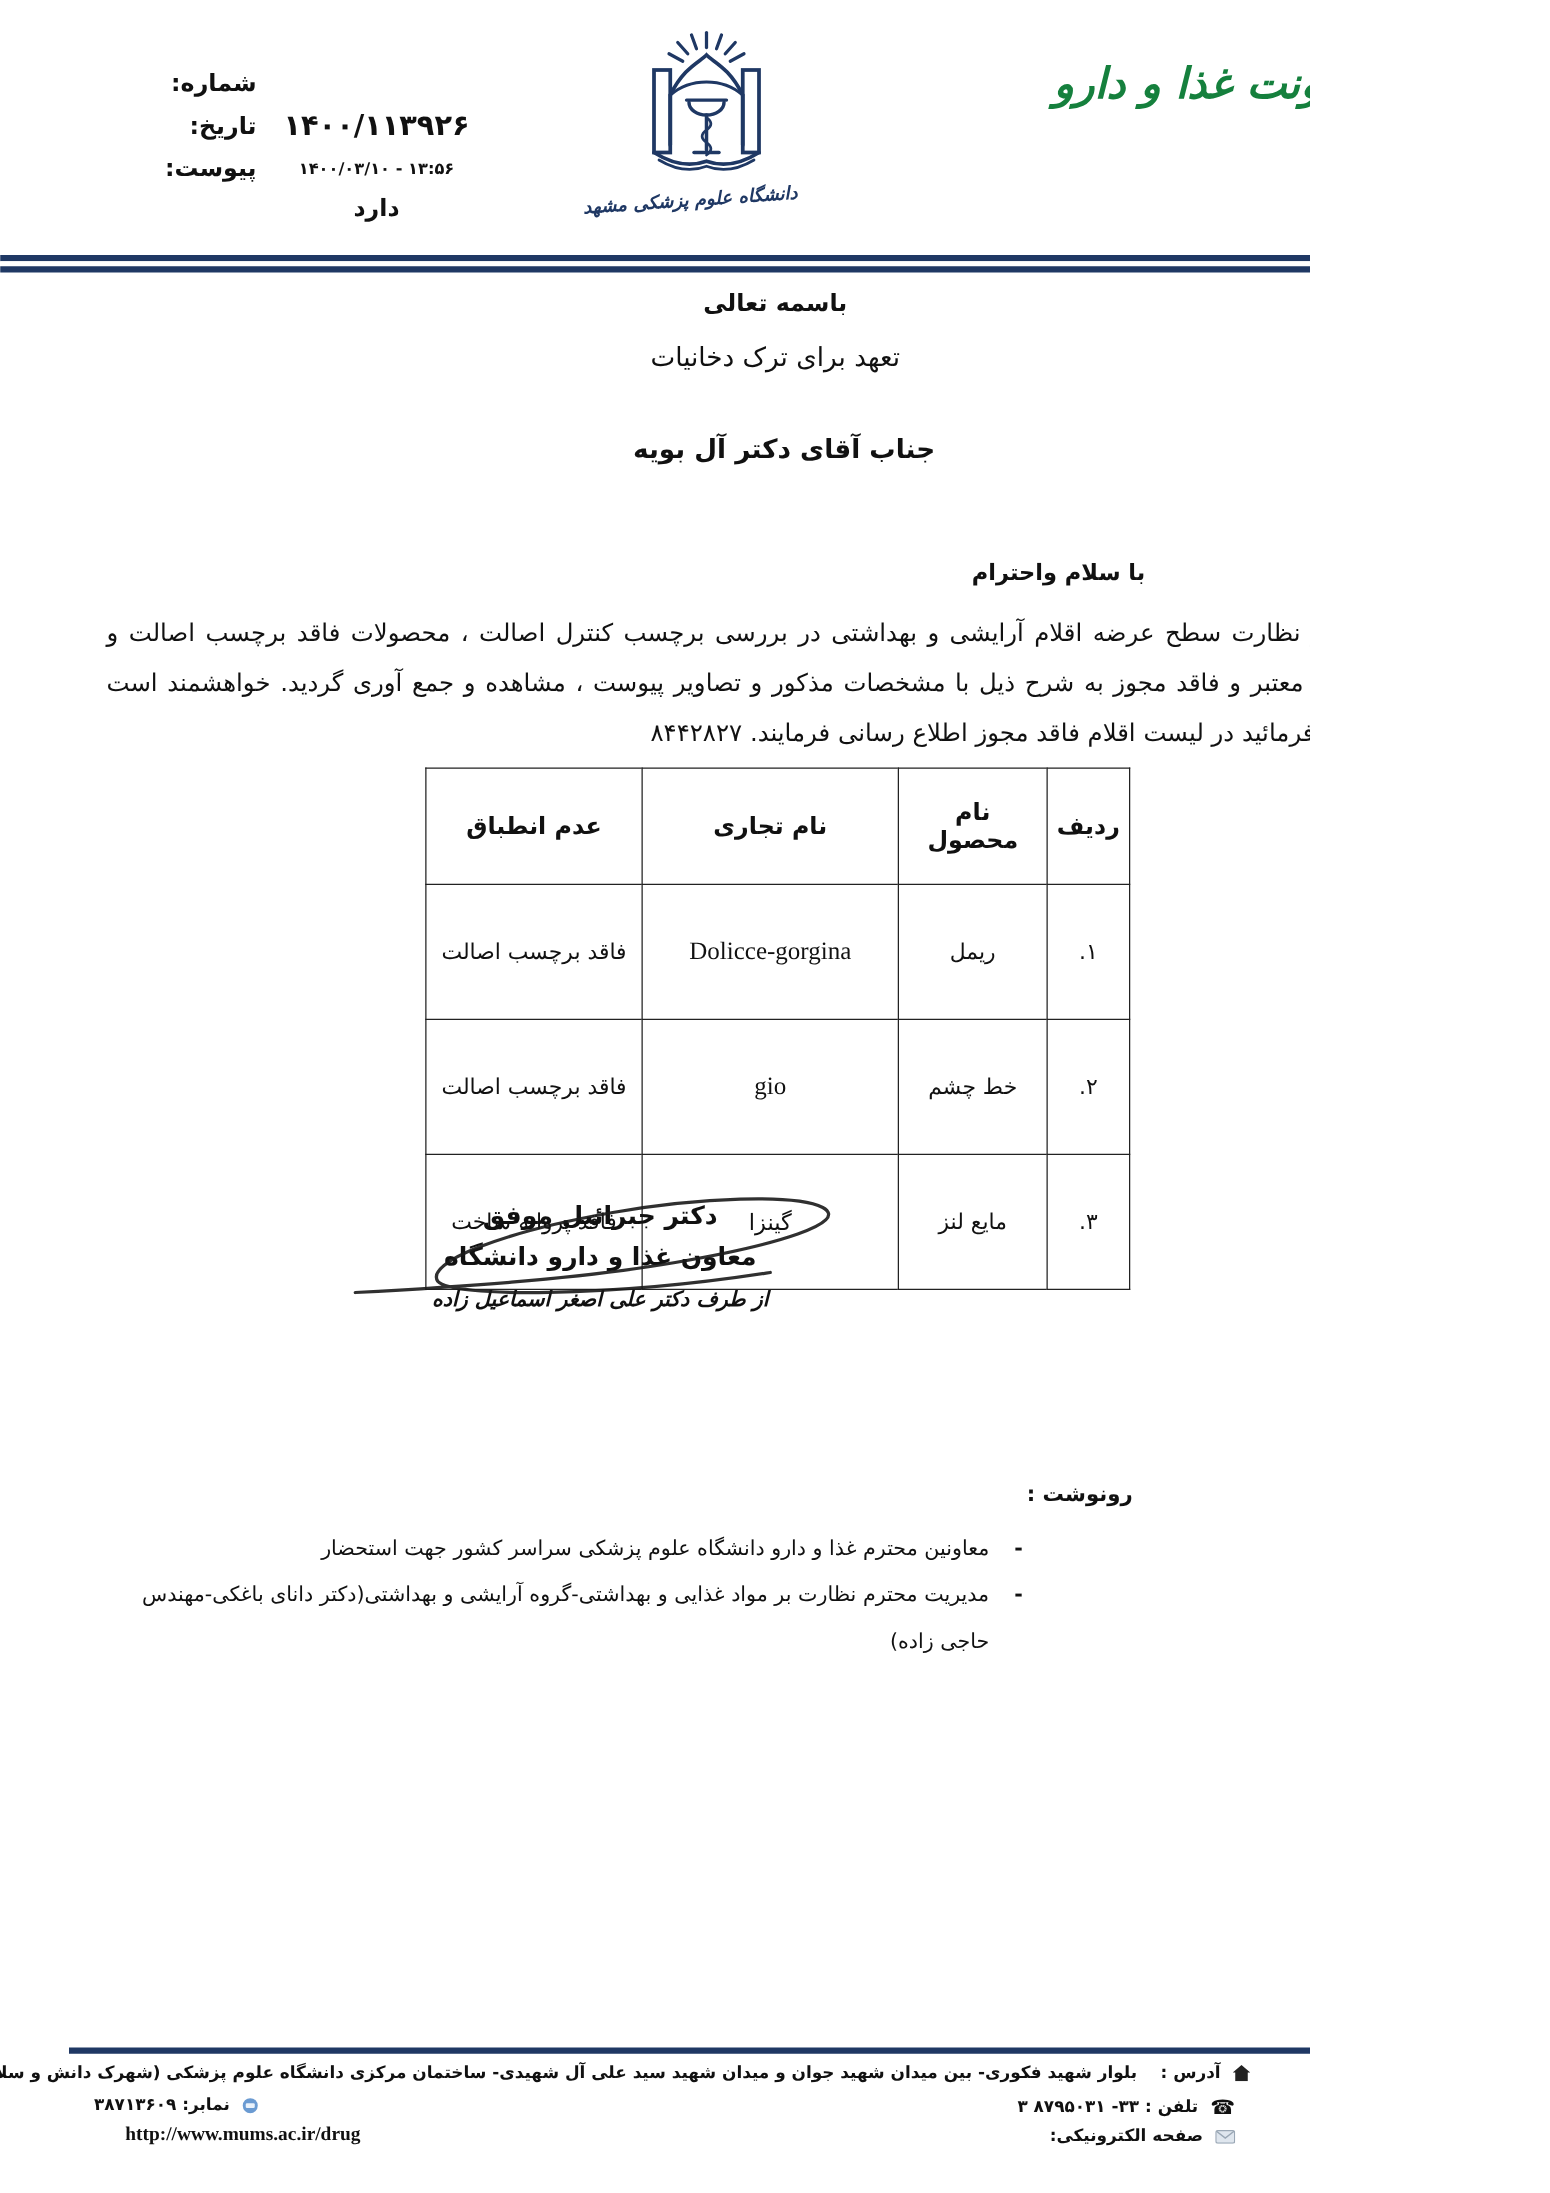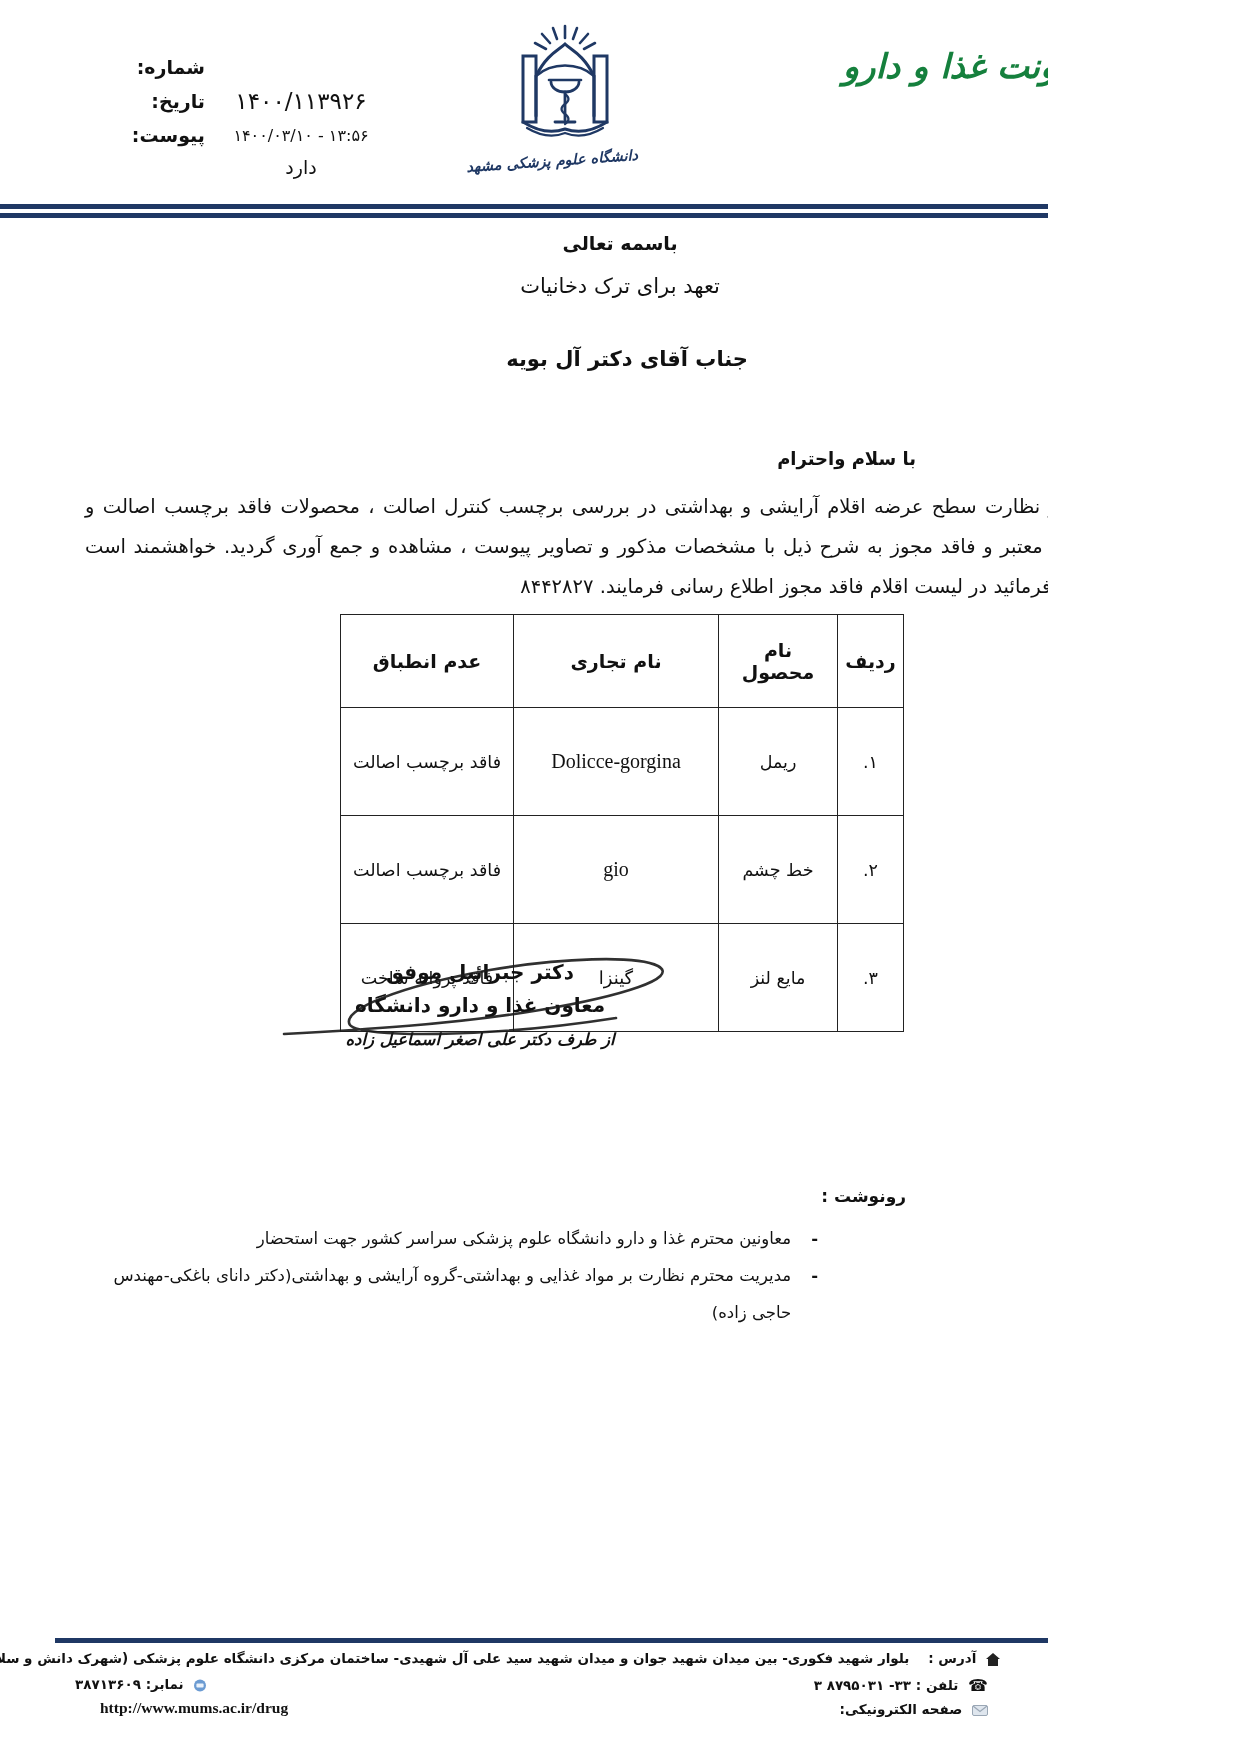--- a/index.html
+++ b/index.html
@@ -6,23 +6,23 @@
   .page {
     position:relative; width:1048px; height:1754px; background:#fff;
     font-family:"DejaVu Sans", sans-serif; color:#111; direction:rtl; overflow:hidden;
   }
   .abs { position:absolute; }
 
   
   .meta { left:75px; top:56px; width:322px; display:grid;
           grid-template-columns:192px 128px; row-gap:10px; align-items:center; }
   .meta-label { font-weight:bold; font-size:19px; grid-column:2; text-align:right; }
-  .meta-value { grid-column:1; text-align:center; font-weight:normal; }
+  .meta-value { grid-column:1; text-align:center; font-weight:bold; }
   .meta-value.num  { font-size:23px; }
-  .meta-value.date { font-size:16px; }
+  .meta-value.date { font-size:13px; }
   .meta-value.att  { font-size:19px; }
   .meta-row { display:contents; }
 
   
   .logo-wrap { left:492px; top:24px; width:146px; text-align:center; }
   .uni-name { font-size:14.5px; font-weight:bold; font-style:italic; color:#1f3864;
               transform:rotate(-4deg); margin-top:0px; white-space:nowrap; }
 
   
   .deputy { left:762px; top:46px; width:420px; text-align:center;

